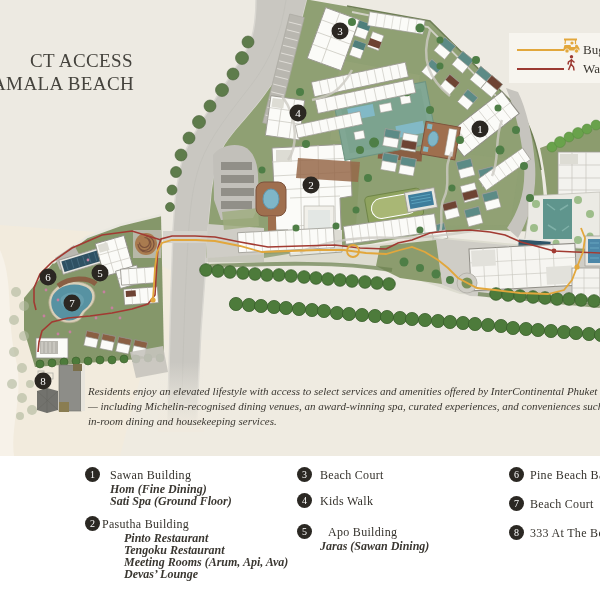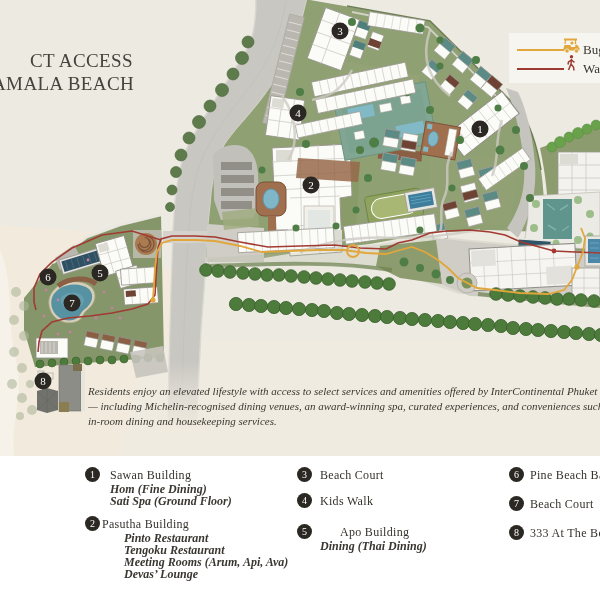--- a/index.html
+++ b/index.html
@@ -674,22 +674,22 @@
 <div class="badge" style="left:297px;top:467px">3</div>
 
 <div class="abs itm" style="left:320px;top:468px">Beach Court</div>
 
 <div class="badge" style="left:297px;top:493px">4</div>
 
 <div class="abs itm" style="left:320px;top:494px">Kids Walk</div>
 
 <div class="badge" style="left:297px;top:524px">5</div>
 
-<div class="abs itm" style="left:340px;top:525px">Apo Building</div>
-<div class="abs sub" style="left:320px;top:540px">Dining (Thai Dining)</div>
+<div class="abs itm" style="left:328px;top:525px">Apo Building</div>
+<div class="abs sub" style="left:320px;top:540px">Jaras (Sawan Dining)</div>
 
 <div class="badge" style="left:509px;top:467px">6</div>
 
 <div class="abs itm" style="left:530px;top:468px">Pine Beach Bar</div>
 
 <div class="badge" style="left:509px;top:496px">7</div>
 
 <div class="abs itm" style="left:530px;top:497px">Beach Court</div>
 
 <div class="badge" style="left:509px;top:525px">8</div>

